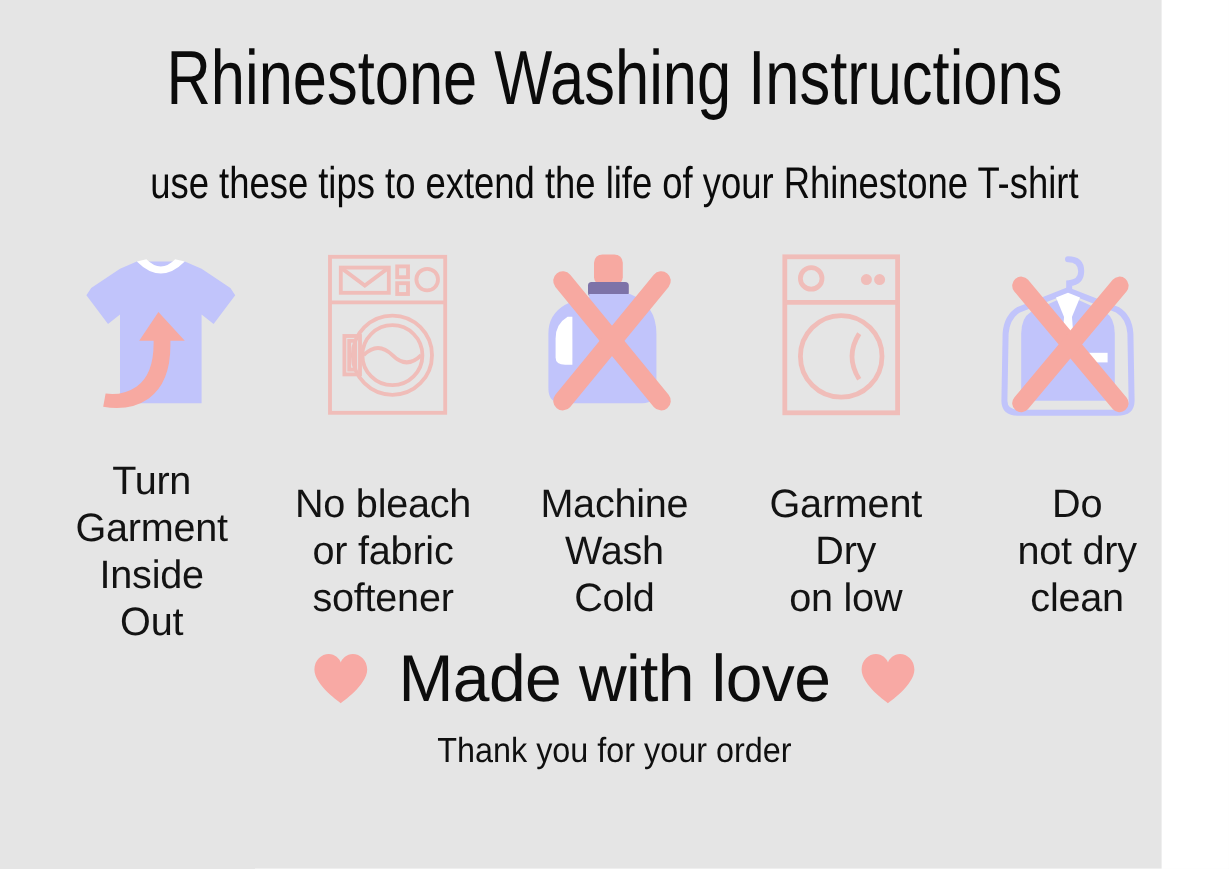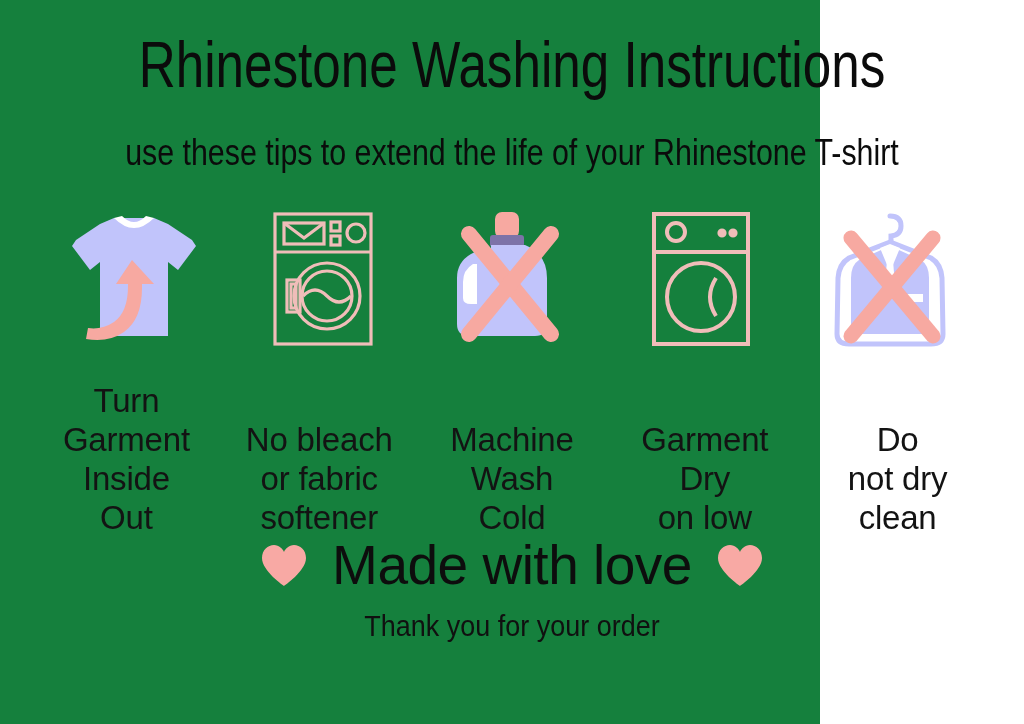--- a/index.html
+++ b/index.html
@@ -4,22 +4,22 @@
 <style>
   * { margin:0; padding:0; box-sizing:border-box; }
   html, body {
     width:1024px; height:724px;
     background:#ffffff;
     font-family:"Liberation Sans", sans-serif;
     overflow:hidden;
   }
   .page {
     position:relative;
-    width:820px; height:724px;
-    background:#15803d;
+    width:968px; height:724px;
+    background:#e5e5e5;
     padding-left:40px;
   }
 
   
   .title {
     position:absolute;
     top:32px; left:0; width:1024px;
     text-align:center;
     font-size:64px;
     line-height:1.05;
@@ -57,21 +57,21 @@
     justify-content:center;
   }
   .icon-cell svg { display:block; overflow:visible; }
 
   
   .caption-row {
     position:absolute;
     top:382px; left:30px;
     width:964px;
     display:flex;
-    align-items:flex-end;
+    align-items:center;
   }
   .caption-cell {
     flex:1 1 0;
     text-align:center;
     font-size:33px;
     line-height:1.18;
     color:#131313;
     font-weight:400;
     white-space:pre-line;
     letter-spacing:-0.2px;

